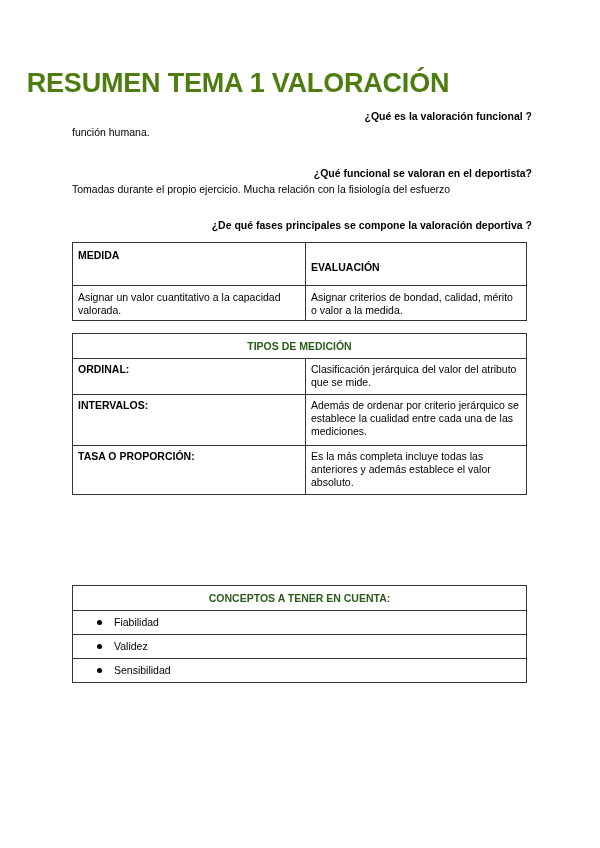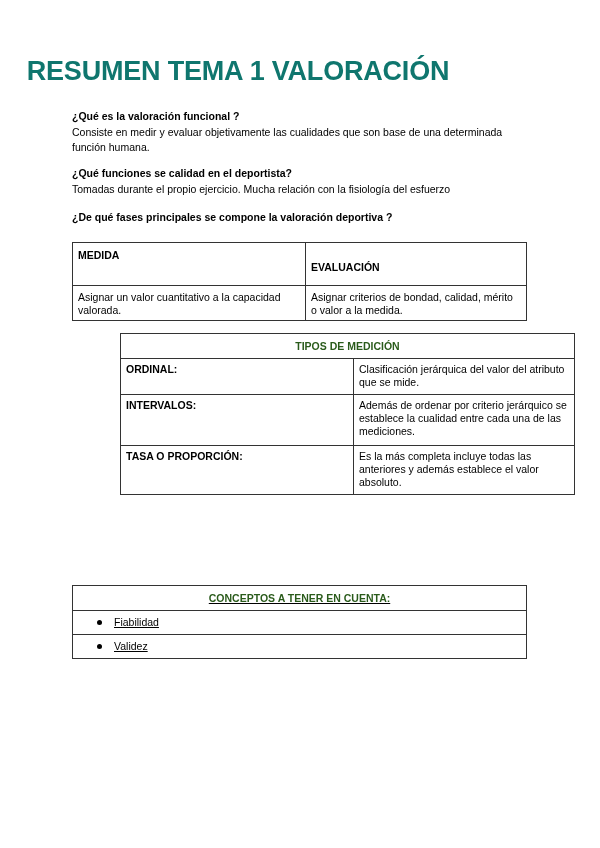--- a/index.html
+++ b/index.html
@@ -12,36 +12,37 @@
       height: 848px;
       position: relative;
       font-family: "Liberation Sans", sans-serif;
       color: #000;
       overflow: hidden;
     }
     .page-title {
       position: absolute;
       left: 0;
       width: 476px;
-      top: 56px;
+      top: 68px;
       text-align: center;
       font-size: 27px;
       font-weight: bold;
-      color: #0f766e;
+      color: #4d7c0f;
       letter-spacing: -0.2px;
     }
     .qa {
       position: absolute;
       left: 72px;
       width: 460px;
       font-size: 10.5px;
       line-height: 15.5px;
     }
     .question {
       font-weight: bold;
+      text-align: right;
     }
     .answer-line {
       display: block;
     }
     table.doc-table {
       position: absolute;
       left: 72px;
       width: 455px;
       border-collapse: collapse;
       font-size: 10.5px;
@@ -77,75 +78,79 @@
       top: -1px;
     }
   </style>
 </head>
 <body>
 
 <div class="page-title">RESUMEN TEMA 1 VALORACIÓN</div>
 
 <div class="qa" style="top:109px;">
   <div class="question">¿Qué es la valoración funcional ?</div>
-  <span class="answer-line">Consiste en medir y evaluar objetivamente las cualidades que son base de una determinada</span>
   <span class="answer-line">función humana.</span>
 </div>
 
 <div class="qa" style="top:166px;">
-  <div class="question">¿Qué funciones se calidad en el deportista?</div>
+  <div class="question">¿Qué funcional se valoran en el deportista?</div>
   <span class="answer-line">Tomadas durante el propio ejercicio. Mucha relación con la fisiología del esfuerzo</span>
 </div>
 
-<div class="qa" style="top:210px;">
+<div class="qa" style="top:218px;">
   <div class="question">¿De qué fases principales se compone la valoración deportiva ?</div>
 </div>
 
 <table class="doc-table" style="top:242px;">
   <tbody>
       <tr>
     <td class="col-left bold-cell" style="padding-top:6px;padding-bottom:23px;margin-top:23px;">MEDIDA</td>
     <td class="bold-cell" style="padding-top:18px;padding-bottom:5px;">EVALUACIÓN</td>
   </tr>
   <tr>
     <td class="col-left" style="padding-top:5px;padding-bottom:3px;">Asignar un valor cuantitativo a la capacidad valorada.</td>
     <td style="padding-top:5px;padding-bottom:3px;">Asignar criterios de bondad, calidad, mérito o valor a la medida.</td>
   </tr>
 </tbody>
   </table>
 
-<table class="doc-table" style="top:333px;margin-left:48px;">
+<table class="doc-table" style="top:333px;">
   <tbody>
       <tr>
     <td colspan="2" class="green-header">TIPOS DE MEDICIÓN</td>
   </tr>
   <tr>
     <td class="col-left bold-cell" style="height:26px;">ORDINAL:</td>
     <td>Clasificación jerárquica del valor del atributo que se mide.</td>
   </tr>
   <tr>
     <td class="col-left bold-cell" style="height:41px;">INTERVALOS:</td>
     <td>Además de ordenar por criterio jerárquico se establece la cualidad entre cada una de las mediciones.</td>
   </tr>
   <tr>
     <td class="col-left bold-cell" style="height:39px;">TASA O PROPORCIÓN:</td>
     <td>Es la más completa incluye todas las anteriores y además establece el valor absoluto.</td>
   </tr>
 </tbody>
   </table>
 
-<table class="doc-table" style="top:585px;text-decoration:underline;">
+<table class="doc-table" style="top:585px;">
   <tbody>
       <tr>
     <td class="green-header" style="padding-top:7px;padding-bottom:6px;">CONCEPTOS A TENER EN CUENTA:</td>
   </tr>
   <tr>
     <td class="bullet-cell">
       <span class="bullet"></span><span>Fiabilidad</span>
     </td>
   </tr>
   <tr>
     <td class="bullet-cell">
       <span class="bullet"></span><span>Validez</span>
     </td>
   </tr>
+  <tr>
+    <td class="bullet-cell">
+      <span class="bullet"></span><span>Sensibilidad</span>
+    </td>
+  </tr>
 </tbody>
   </table>
 
 </body></html>

